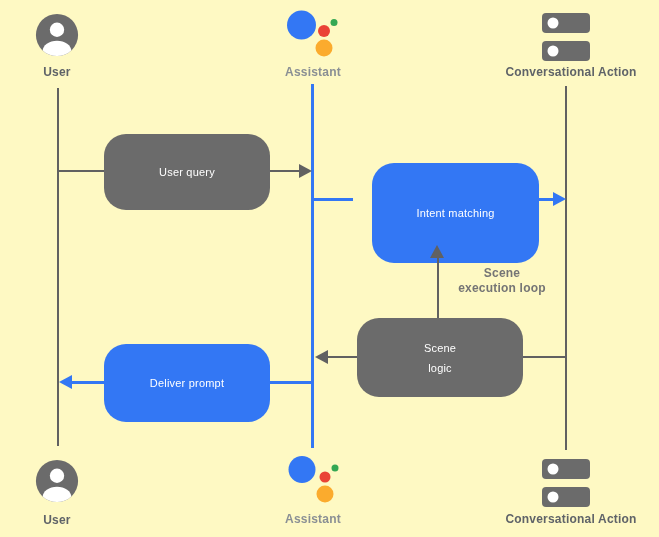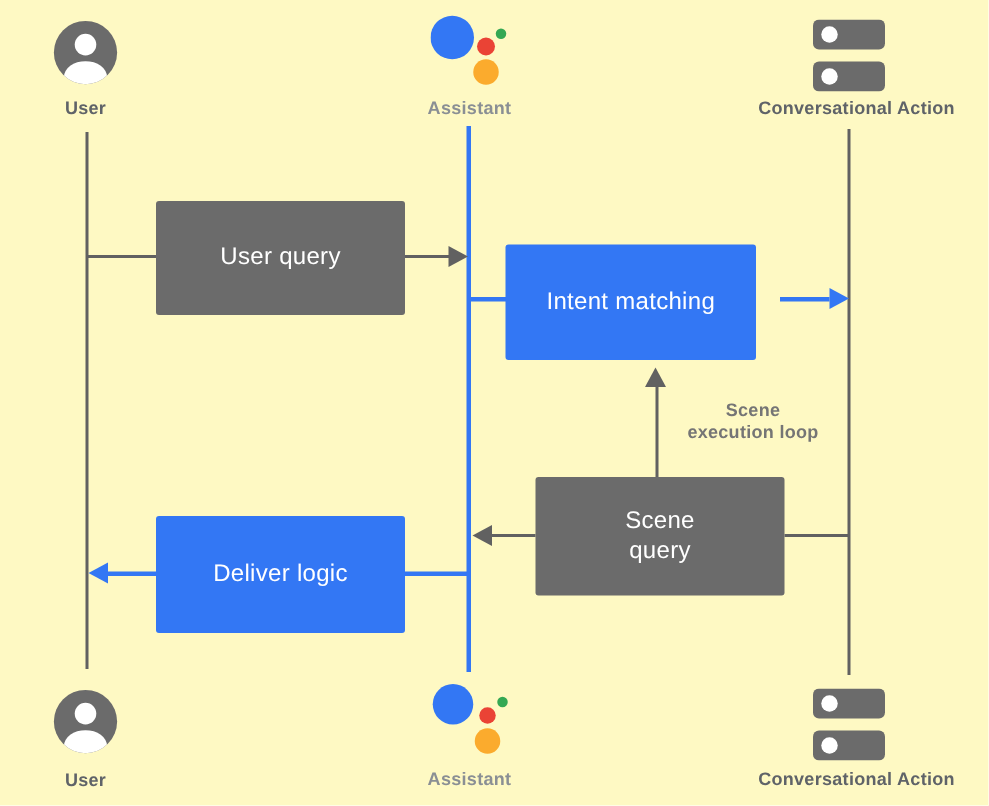--- a/index.html
+++ b/index.html
@@ -18,23 +18,23 @@
   .seg.vert{width:2px;height:auto;background:#616161;}
   
   .arr{position:absolute;width:0;height:0;}
   .arr.right.gray{border-left:13px solid #616161;border-top:7px solid transparent;border-bottom:7px solid transparent;}
   .arr.right.blue{border-left:13px solid #3377f4;border-top:7px solid transparent;border-bottom:7px solid transparent;}
   .arr.left.gray{border-right:13px solid #616161;border-top:7px solid transparent;border-bottom:7px solid transparent;}
   .arr.left.blue{border-right:13px solid #3377f4;border-top:7px solid transparent;border-bottom:7px solid transparent;}
   .arr.up.gray{border-bottom:13px solid #616161;border-left:7px solid transparent;border-right:7px solid transparent;}
   
   .node{
-    position:absolute;border-radius:2px;color:#ffffff;
+    position:absolute;border-radius:22px;color:#ffffff;
     display:flex;align-items:center;justify-content:center;text-align:center;
-    font-size:16px;line-height:20px;letter-spacing:.2px;
+    font-size:11px;line-height:20px;letter-spacing:.2px;
   }
   .node.gray{background:#6b6b6b;}
   .node.blue{background:#3377f4;}
   
   .actor-label{
     position:absolute;text-align:center;font-size:12px;font-weight:bold;letter-spacing:.2px;
   }
   .actor-label.dark{color:#5f6368;}
   .actor-label.light{color:#8a8f94;}
   
@@ -84,48 +84,48 @@
   <div class="actor-label dark" style="left:491px;top:65px;width:160px;">Conversational Action</div>
 
   <div class="seg gray" style="left:58px;top:170px;width:46px;"></div>
   <div class="node gray" style="left:104px;top:134px;width:166px;height:76px;">
     <span>User query</span>
   </div>
   <div class="seg gray" style="left:270px;top:170px;width:30px;"></div>
   <div class="arr right gray" style="left:299px;top:164px;"></div>
 
   <div class="seg blue" style="left:314px;top:198px;width:39px;"></div>
-  <div class="node blue" style="left:337px;top:163px;width:167px;height:77px;">
+  <div class="node blue" style="left:372px;top:163px;width:167px;height:100px;">
     <span>
       <span style="display:block;">Intent matching</span>
     </span>
   </div>
   <div class="seg blue" style="left:520px;top:198px;width:33px;"></div>
   <div class="arr right blue" style="left:553px;top:192px;"></div>
 
   <div class="arr up gray" style="left:430px;top:245px;"></div>
   <div class="seg vert" style="left:437px;top:257px;height:61px;"></div>
   <div class="loop-label" style="left:432px;top:266px;width:140px;">
     <span style="display:block;">Scene</span>
     <span style="display:block;">execution loop</span>
   </div>
 
   <div class="seg gray" style="left:523px;top:356px;width:43px;"></div>
   <div class="node gray" style="left:357px;top:318px;width:166px;height:79px;">
     <span>
       <span style="display:block;">Scene</span>
-      <span style="display:block;">query</span>
+      <span style="display:block;">logic</span>
     </span>
   </div>
   <div class="seg gray" style="left:328px;top:356px;width:29px;"></div>
   <div class="arr left gray" style="left:315px;top:350px;"></div>
 
   <div class="seg blue" style="left:270px;top:381px;width:42px;"></div>
   <div class="node blue" style="left:104px;top:344px;width:166px;height:78px;">
-    <span>Deliver logic</span>
+    <span>Deliver prompt</span>
   </div>
   <div class="seg blue" style="left:72px;top:381px;width:32px;"></div>
   <div class="arr left blue" style="left:59px;top:375px;"></div>
 
   <svg class="icon" style="left:34px;top:458px;" width="46" height="46" viewBox="0 0 48 48">
     <defs>
         <clipPath id="uclip2">
           <circle cx="24" cy="24" r="22"></circle>
         </clipPath>
       </defs>

